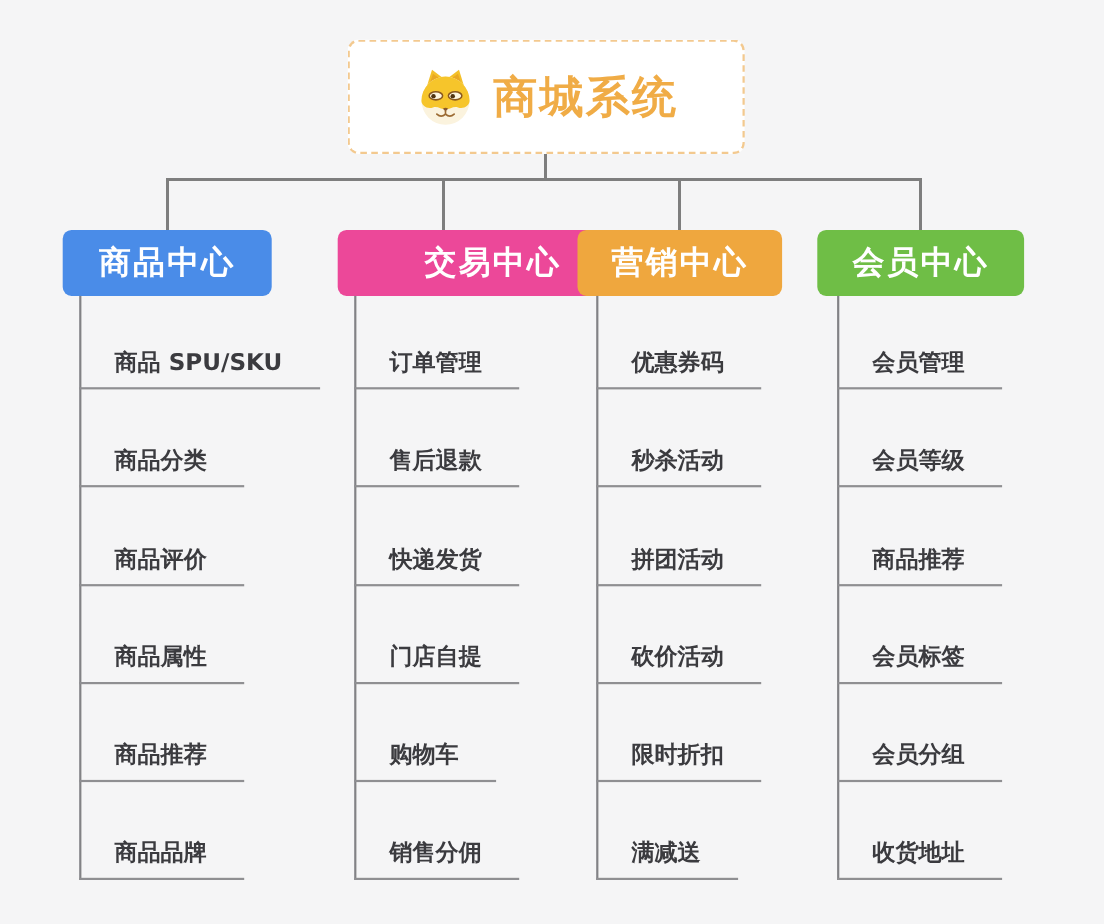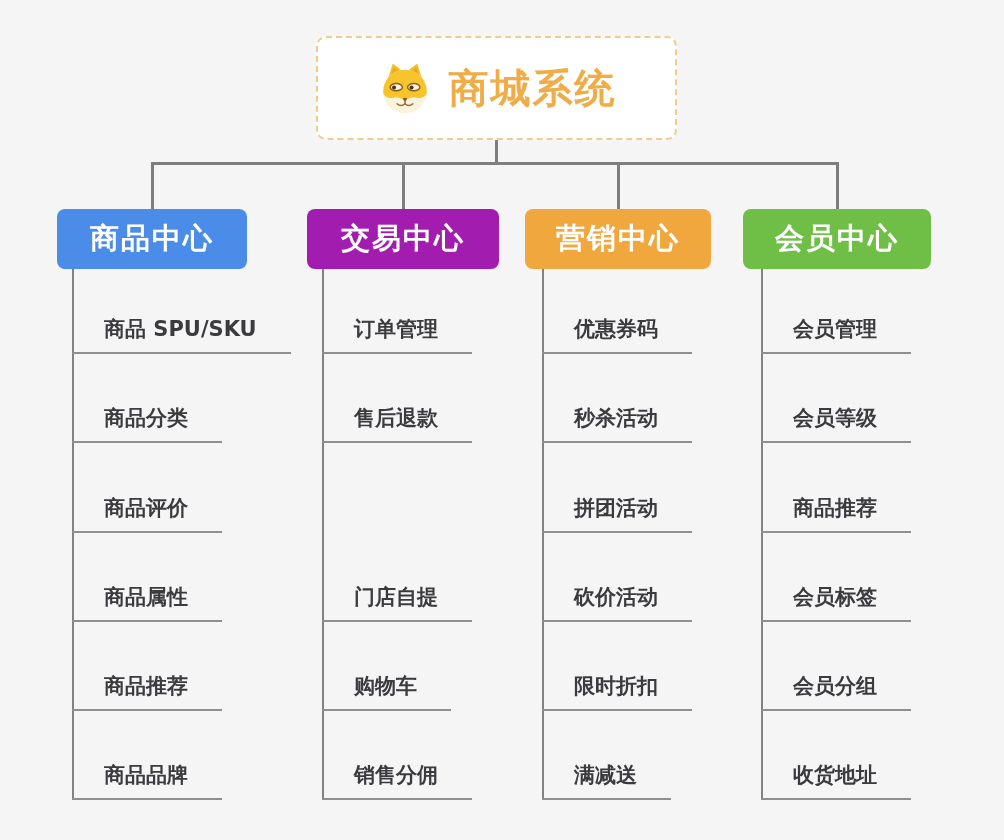--- a/index.html
+++ b/index.html
@@ -129,38 +129,39 @@
       <circle cx="39.5" cy="31.3" r="2.3" fill="#4f3310"></circle>
 
       <path d="M29.5,44 Q32,42.5 34.5,44 Q33.8,47 32,47 Q30.2,47 29.5,44 Z" fill="#8b5a2a"></path>
       <path d="M32,47 L32,50" stroke="#9c6b33" stroke-width="1.6" stroke-linecap="round" fill="none"></path>
       <path d="M23,50 Q27.5,54 32,50 Q36.5,54 41,50" stroke="#9c6b33" stroke-width="1.8" stroke-linecap="round" fill="none"></path>
     </svg>
     <span class="root-title">商城系统</span>
   </div>
 
   <div class="branch b0" style="background-color: rgb(74, 140, 232);">商品中心</div>
-  <div class="branch b1" style="background-color: #a21caf;">交易中心</div>
+  <div class="branch b1" style="background-color: #ec4899; padding-left: 45px;">交易中心</div>
   <div class="branch b2" style="background-color: rgb(239, 167, 62);">营销中心</div>
   <div class="branch b3" style="background-color: rgb(111, 190, 70);">会员中心</div>
 
   <div class="trunk t0"></div>
   <div class="trunk t1"></div>
   <div class="trunk t2"></div>
   <div class="trunk t3"></div>
 
   <div class="item c0 r1"><span class="item-label">商品分类</span></div>
   <div class="item c0 r0"><span class="item-label">商品 SPU/SKU</span></div>
   <div class="item c0 r2"><span class="item-label">商品评价</span></div>
   <div class="item c0 r3"><span class="item-label">商品属性</span></div>
   <div class="item c0 r4"><span class="item-label">商品推荐</span></div>
   <div class="item c0 r5"><span class="item-label">商品品牌</span></div>
 
   <div class="item c1 r0"><span class="item-label">订单管理</span></div>
   <div class="item c1 r1"><span class="item-label">售后退款</span></div>
+  <div class="item c1 r2"><span class="item-label">快递发货</span></div>
   <div class="item c1 r3"><span class="item-label">门店自提</span></div>
   <div class="item c1 r4"><span class="item-label">购物车</span></div>
   <div class="item c1 r5"><span class="item-label">销售分佣</span></div>
 
   <div class="item c2 r0"><span class="item-label">优惠券码</span></div>
   <div class="item c2 r1"><span class="item-label">秒杀活动</span></div>
   <div class="item c2 r2"><span class="item-label">拼团活动</span></div>
   <div class="item c2 r3"><span class="item-label">砍价活动</span></div>
   <div class="item c2 r4"><span class="item-label">限时折扣</span></div>
   <div class="item c2 r5"><span class="item-label">满减送</span></div>

